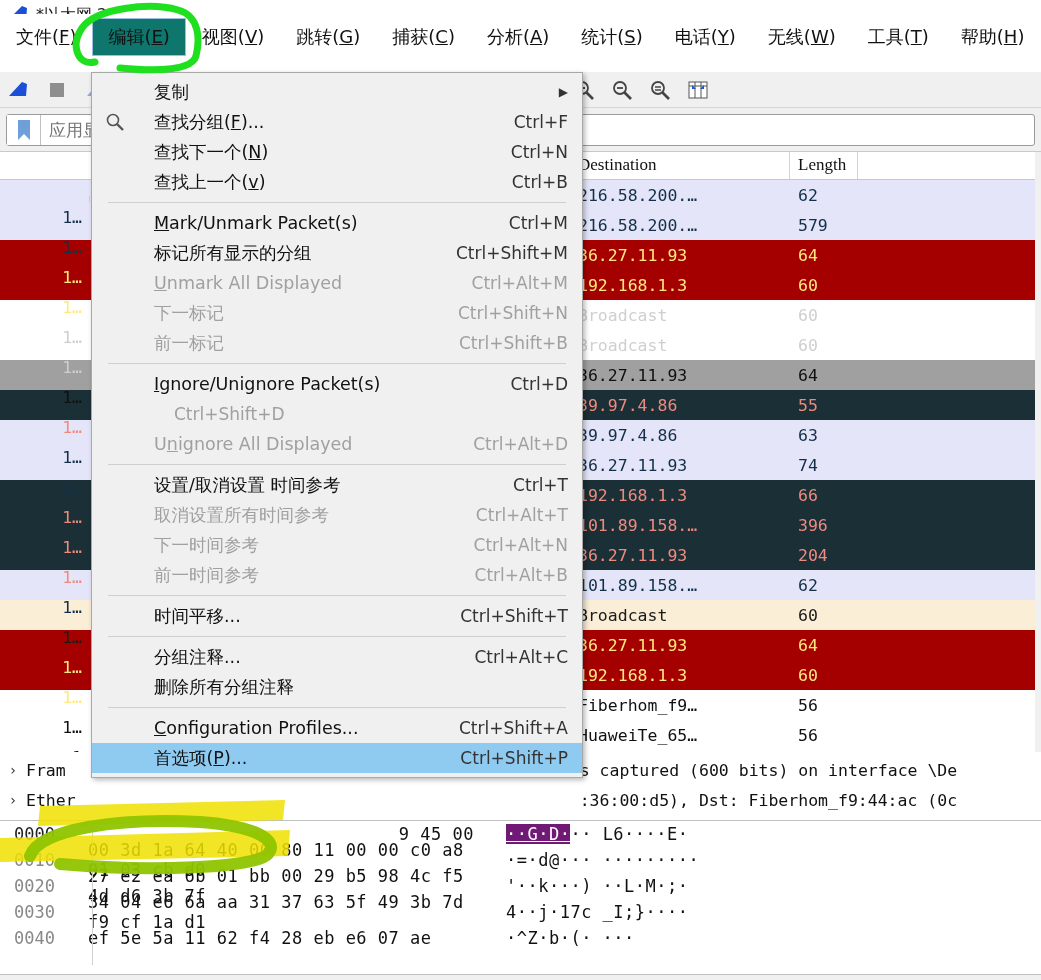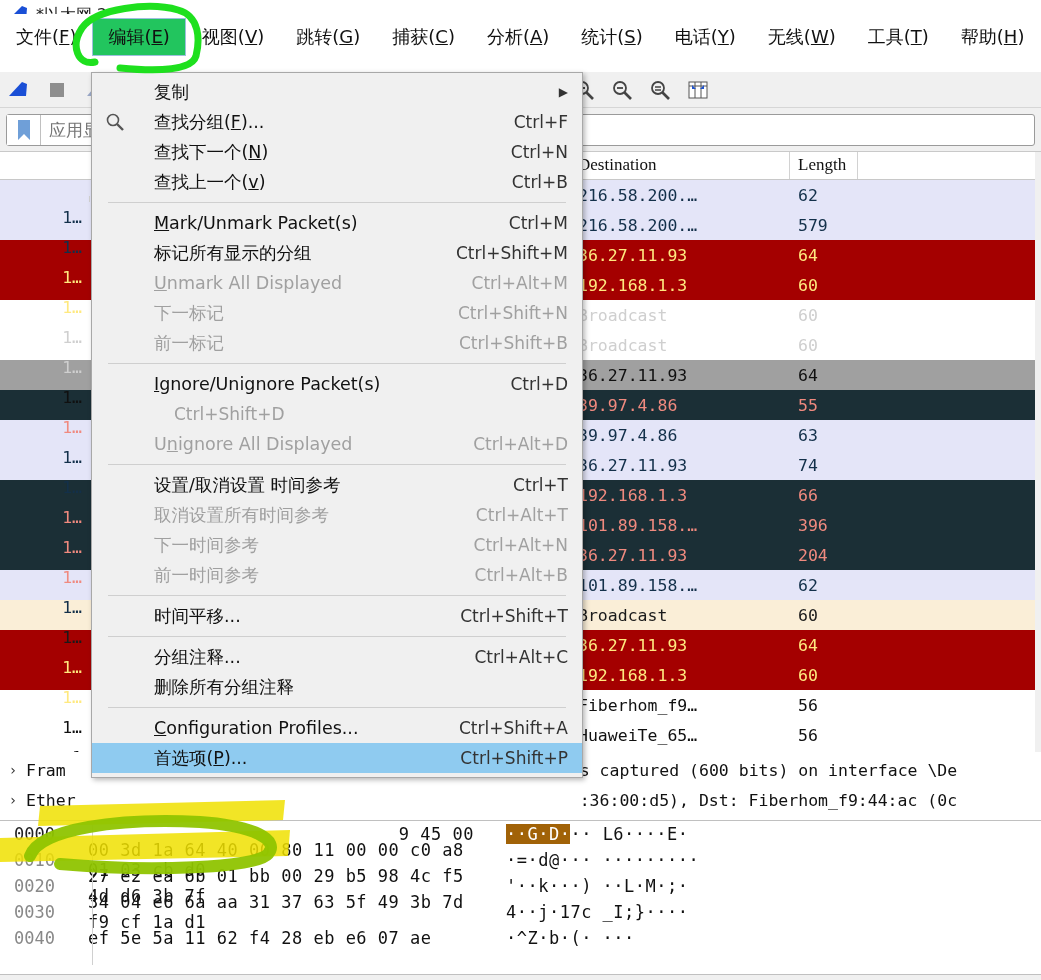--- a/index.html
+++ b/index.html
@@ -33,21 +33,21 @@
     position: absolute; left: 0; top: 14px; width: 1041px; height: 42px;
     background: #ffffff;
     display: flex; align-items: flex-end;
   }
   .menu-item {
     font-size: 18px; color: #111; padding: 7px 16px;
     font-family: "DejaVu Sans", sans-serif;
     white-space: nowrap;
   }
   .menu-item.active {
-    background: #22c55e;
+    background: #0f766e;
     border: 1px solid #9dbfdd;
     padding: 6px 15px;
   }
   .menu-item u { text-decoration: underline; }
 
   
   .toolbar {
     position: absolute; left: 0; top: 72px; width: 1041px; height: 36px;
     background: #f0f0f0; border-bottom: 1px solid #d6d6d6;
     display: flex; align-items: center;
@@ -122,21 +122,21 @@
     background: #ffffff; border-top: 1px solid #c0c0c0;
   }
   .hex-row {
     display: flex; height: 26px; align-items: center;
     font-family: "DejaVu Sans Mono", monospace; font-size: 17px;
   }
   .hex-off { width: 78px; padding-left: 14px; color: #888; }
   .hex-off.first { color: #222; }
   .hex-bytes { width: 410px; padding-left: 10px; color: #111; letter-spacing: 0.5px; }
   .hex-ascii { padding-left: 18px; color: #111; letter-spacing: 0.5px; }
-  .hex-sel { background: #a16207; color: #ffffff; }
+  .hex-sel { background: #701a75; color: #ffffff; text-decoration: underline; }
   .hexpane-bottom {
     position: absolute; left: 0; bottom: 0; width: 1041px; height: 6px; background: #f0f0f0;
     border-top: 1px solid #c0c0c0;
   }
   .hex-divider { position: absolute; left: 92px; top: 4px; width: 1px; height: 140px; background: #d0d0d0; }
 
   
   .dropdown {
     position: absolute; left: 91px; top: 72px; width: 492px;
     background: #f0f0f0; border: 1px solid #a8a8a8;

